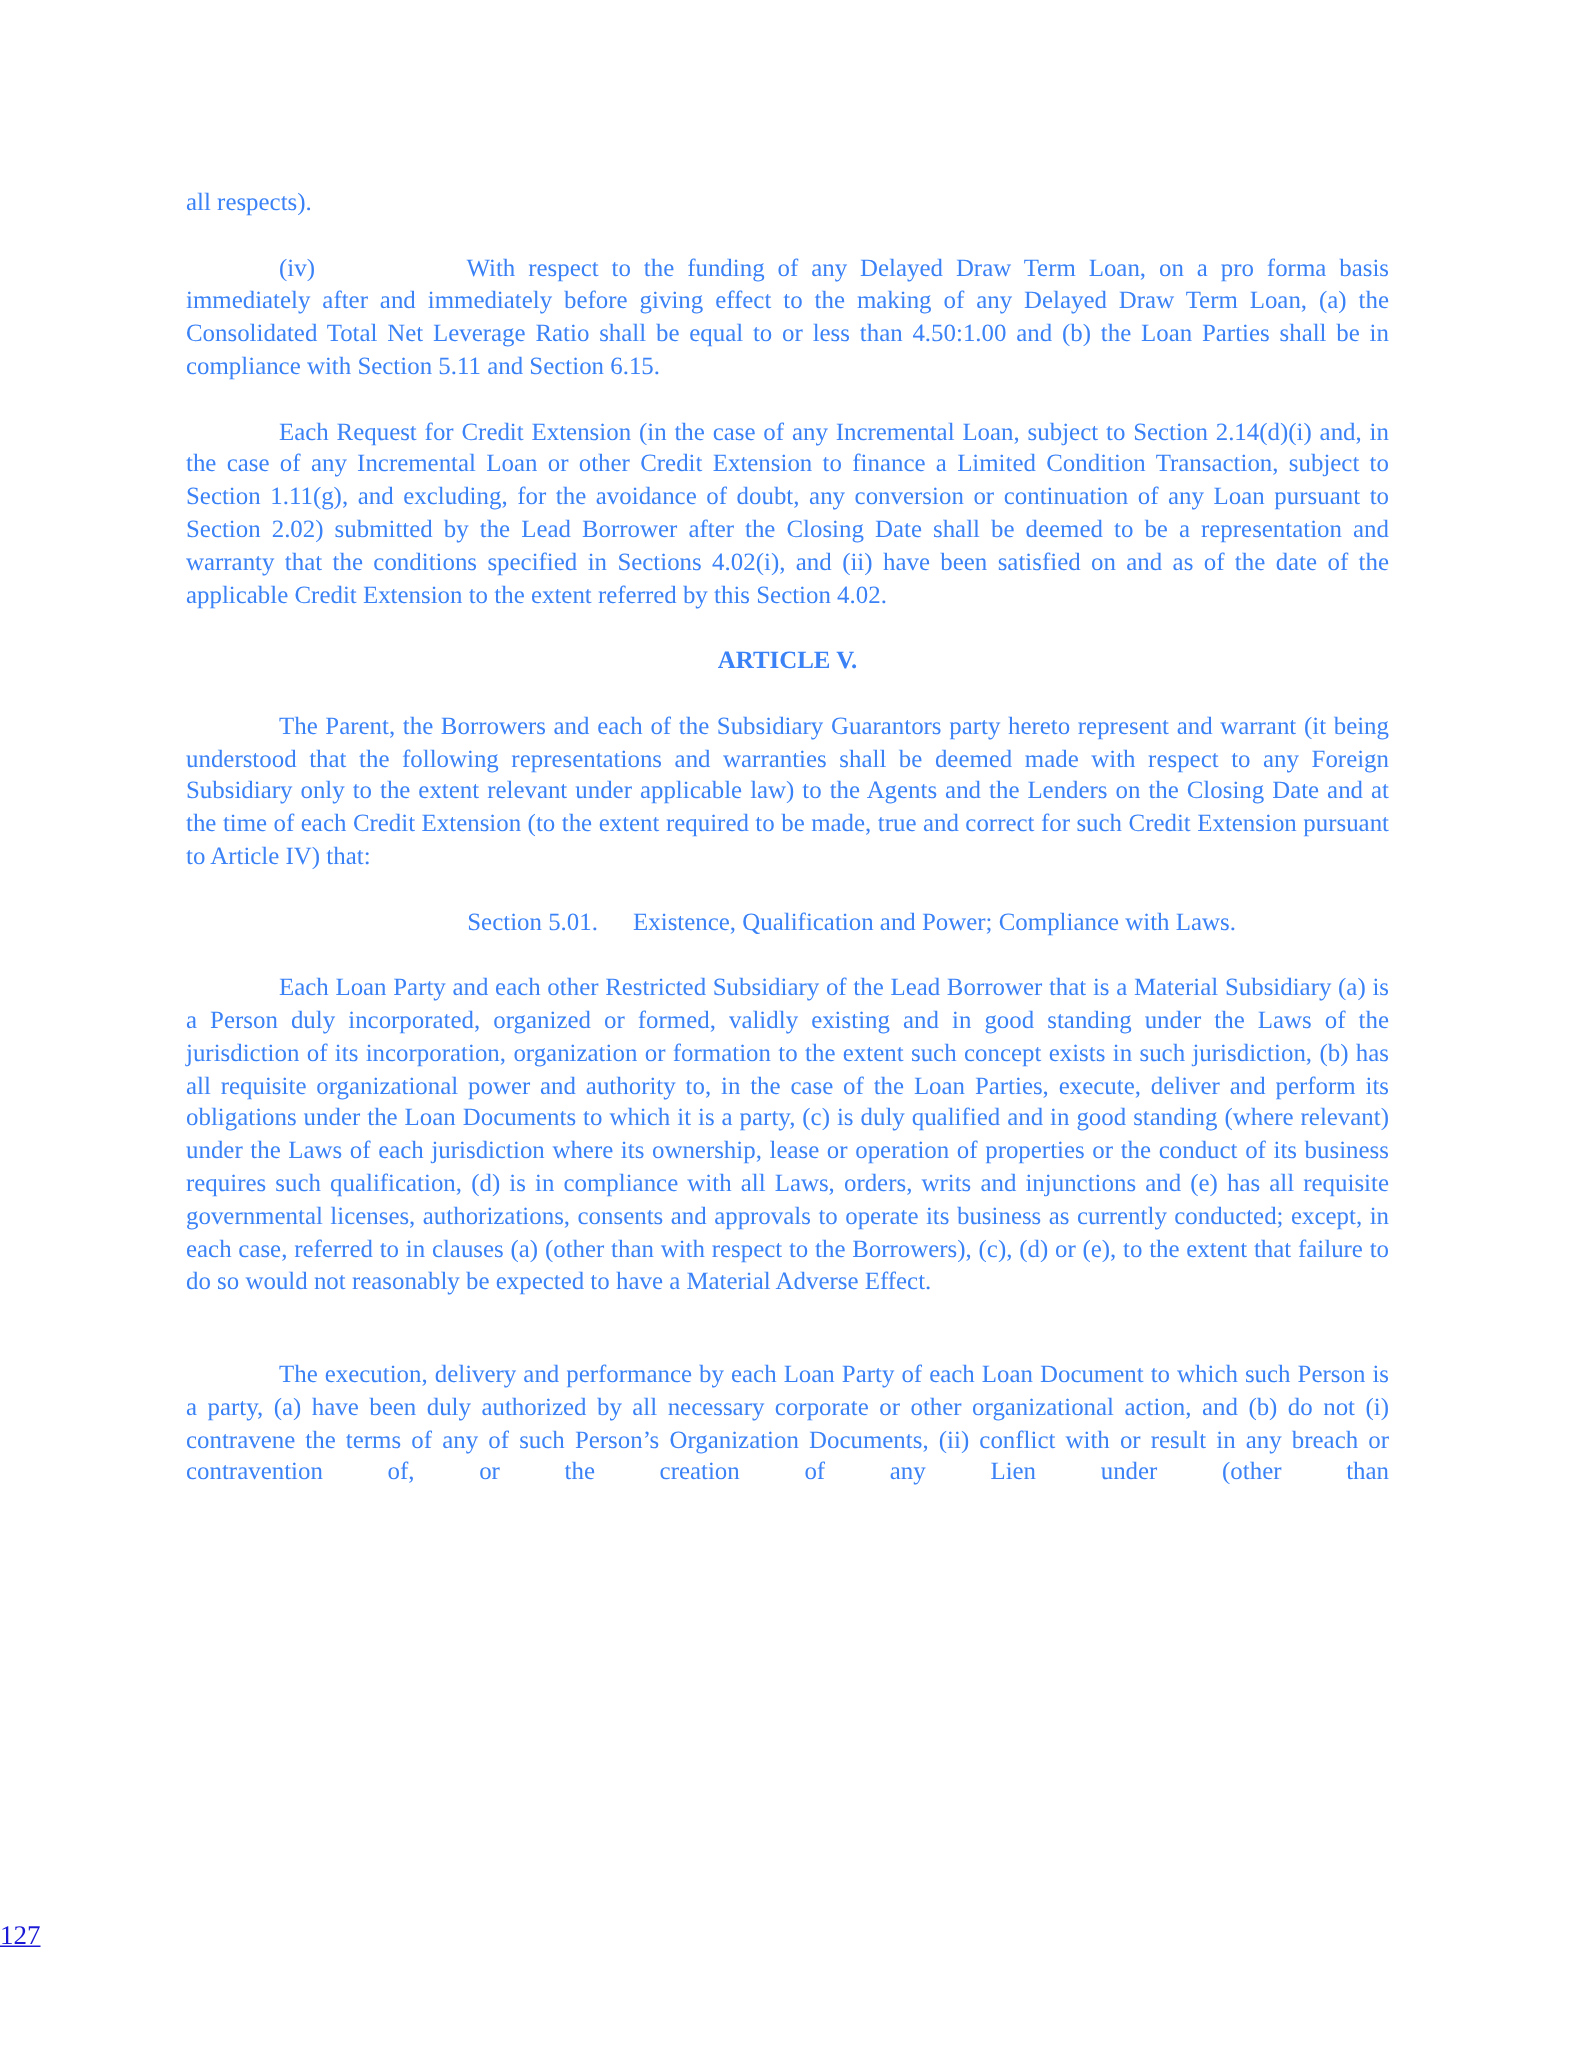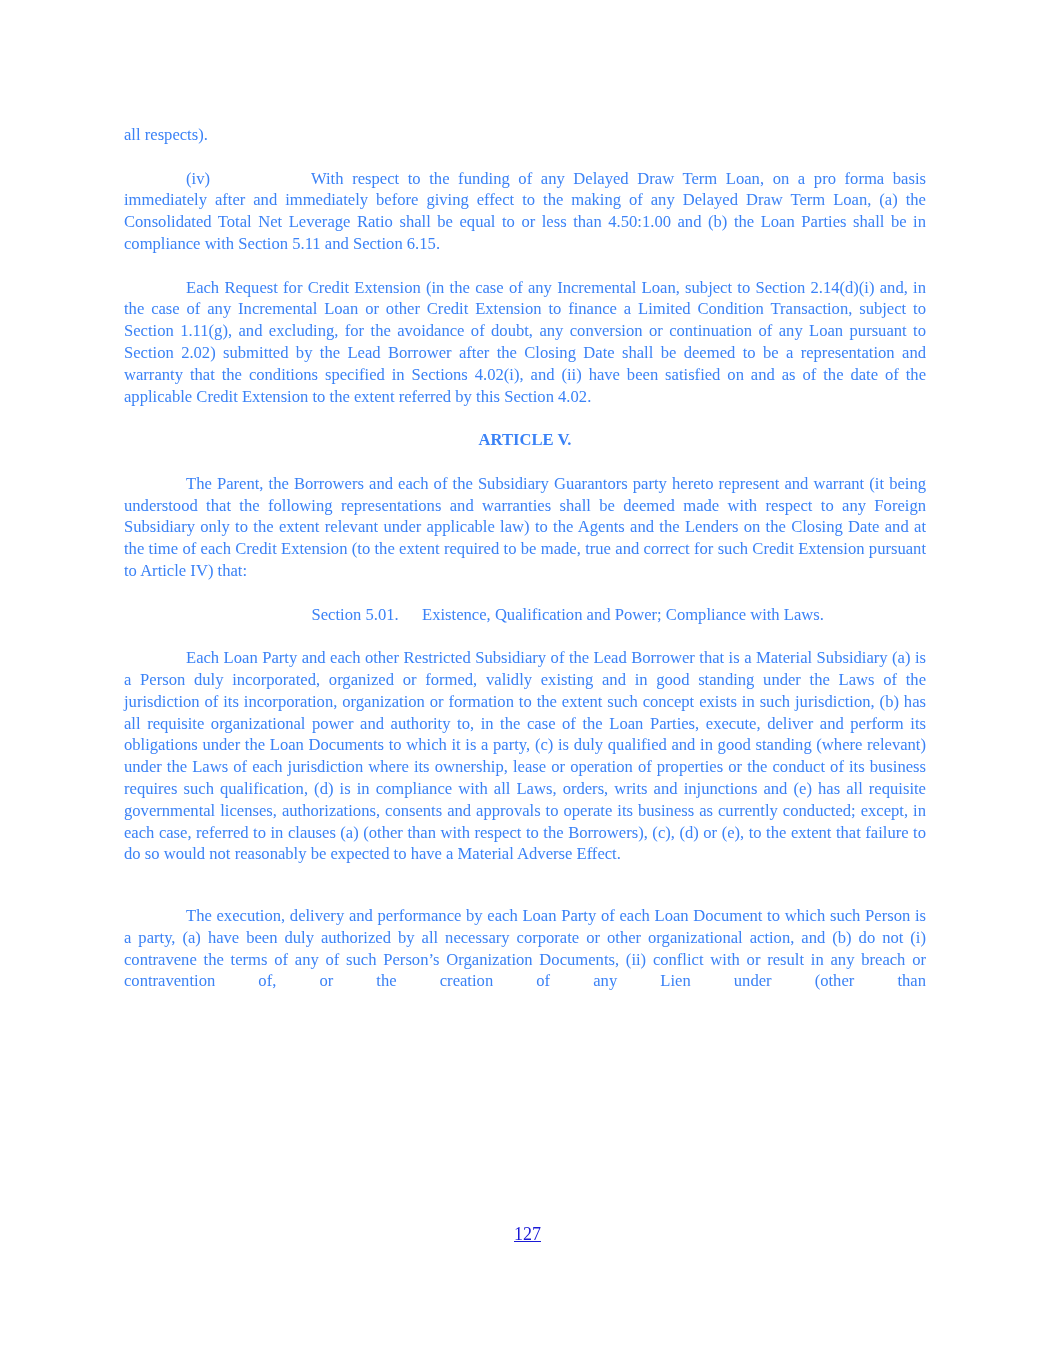--- a/index.html
+++ b/index.html
@@ -13,21 +13,21 @@
     .indent { text-indent: 62px; }
     .clause { position: relative; padding-left: 0; }
     .clause .num { display: inline-block; width: 125px; text-indent: 0; }
     .clause { text-indent: 62px; }
     .u { text-underline-offset: 2px; }
     .article { text-align: center; font-weight: bold; margin-top: 21.8px; }
     .article .head { display: block; }
     .sec { text-indent: 62px; text-align: center; }
     .sec .secnum { display: inline-block; width: 134px; text-indent: 0; }
     .pagenum {
-      position: absolute; left: 0; width: 1055px; top: 1224px; text-align: center;
+      position: absolute; left: 0; width: 1055px; top: 1280px; text-align: left;
       font-family: "Liberation Serif", serif; font-size: 18px; color: #1a1ad6; text-decoration: underline;
     }
     .last { text-align-last: justify; margin-top: 40px; }
   </style>
 </head>
 <body>
 
 <div class="page">
   <p>all respects).</p>
 

